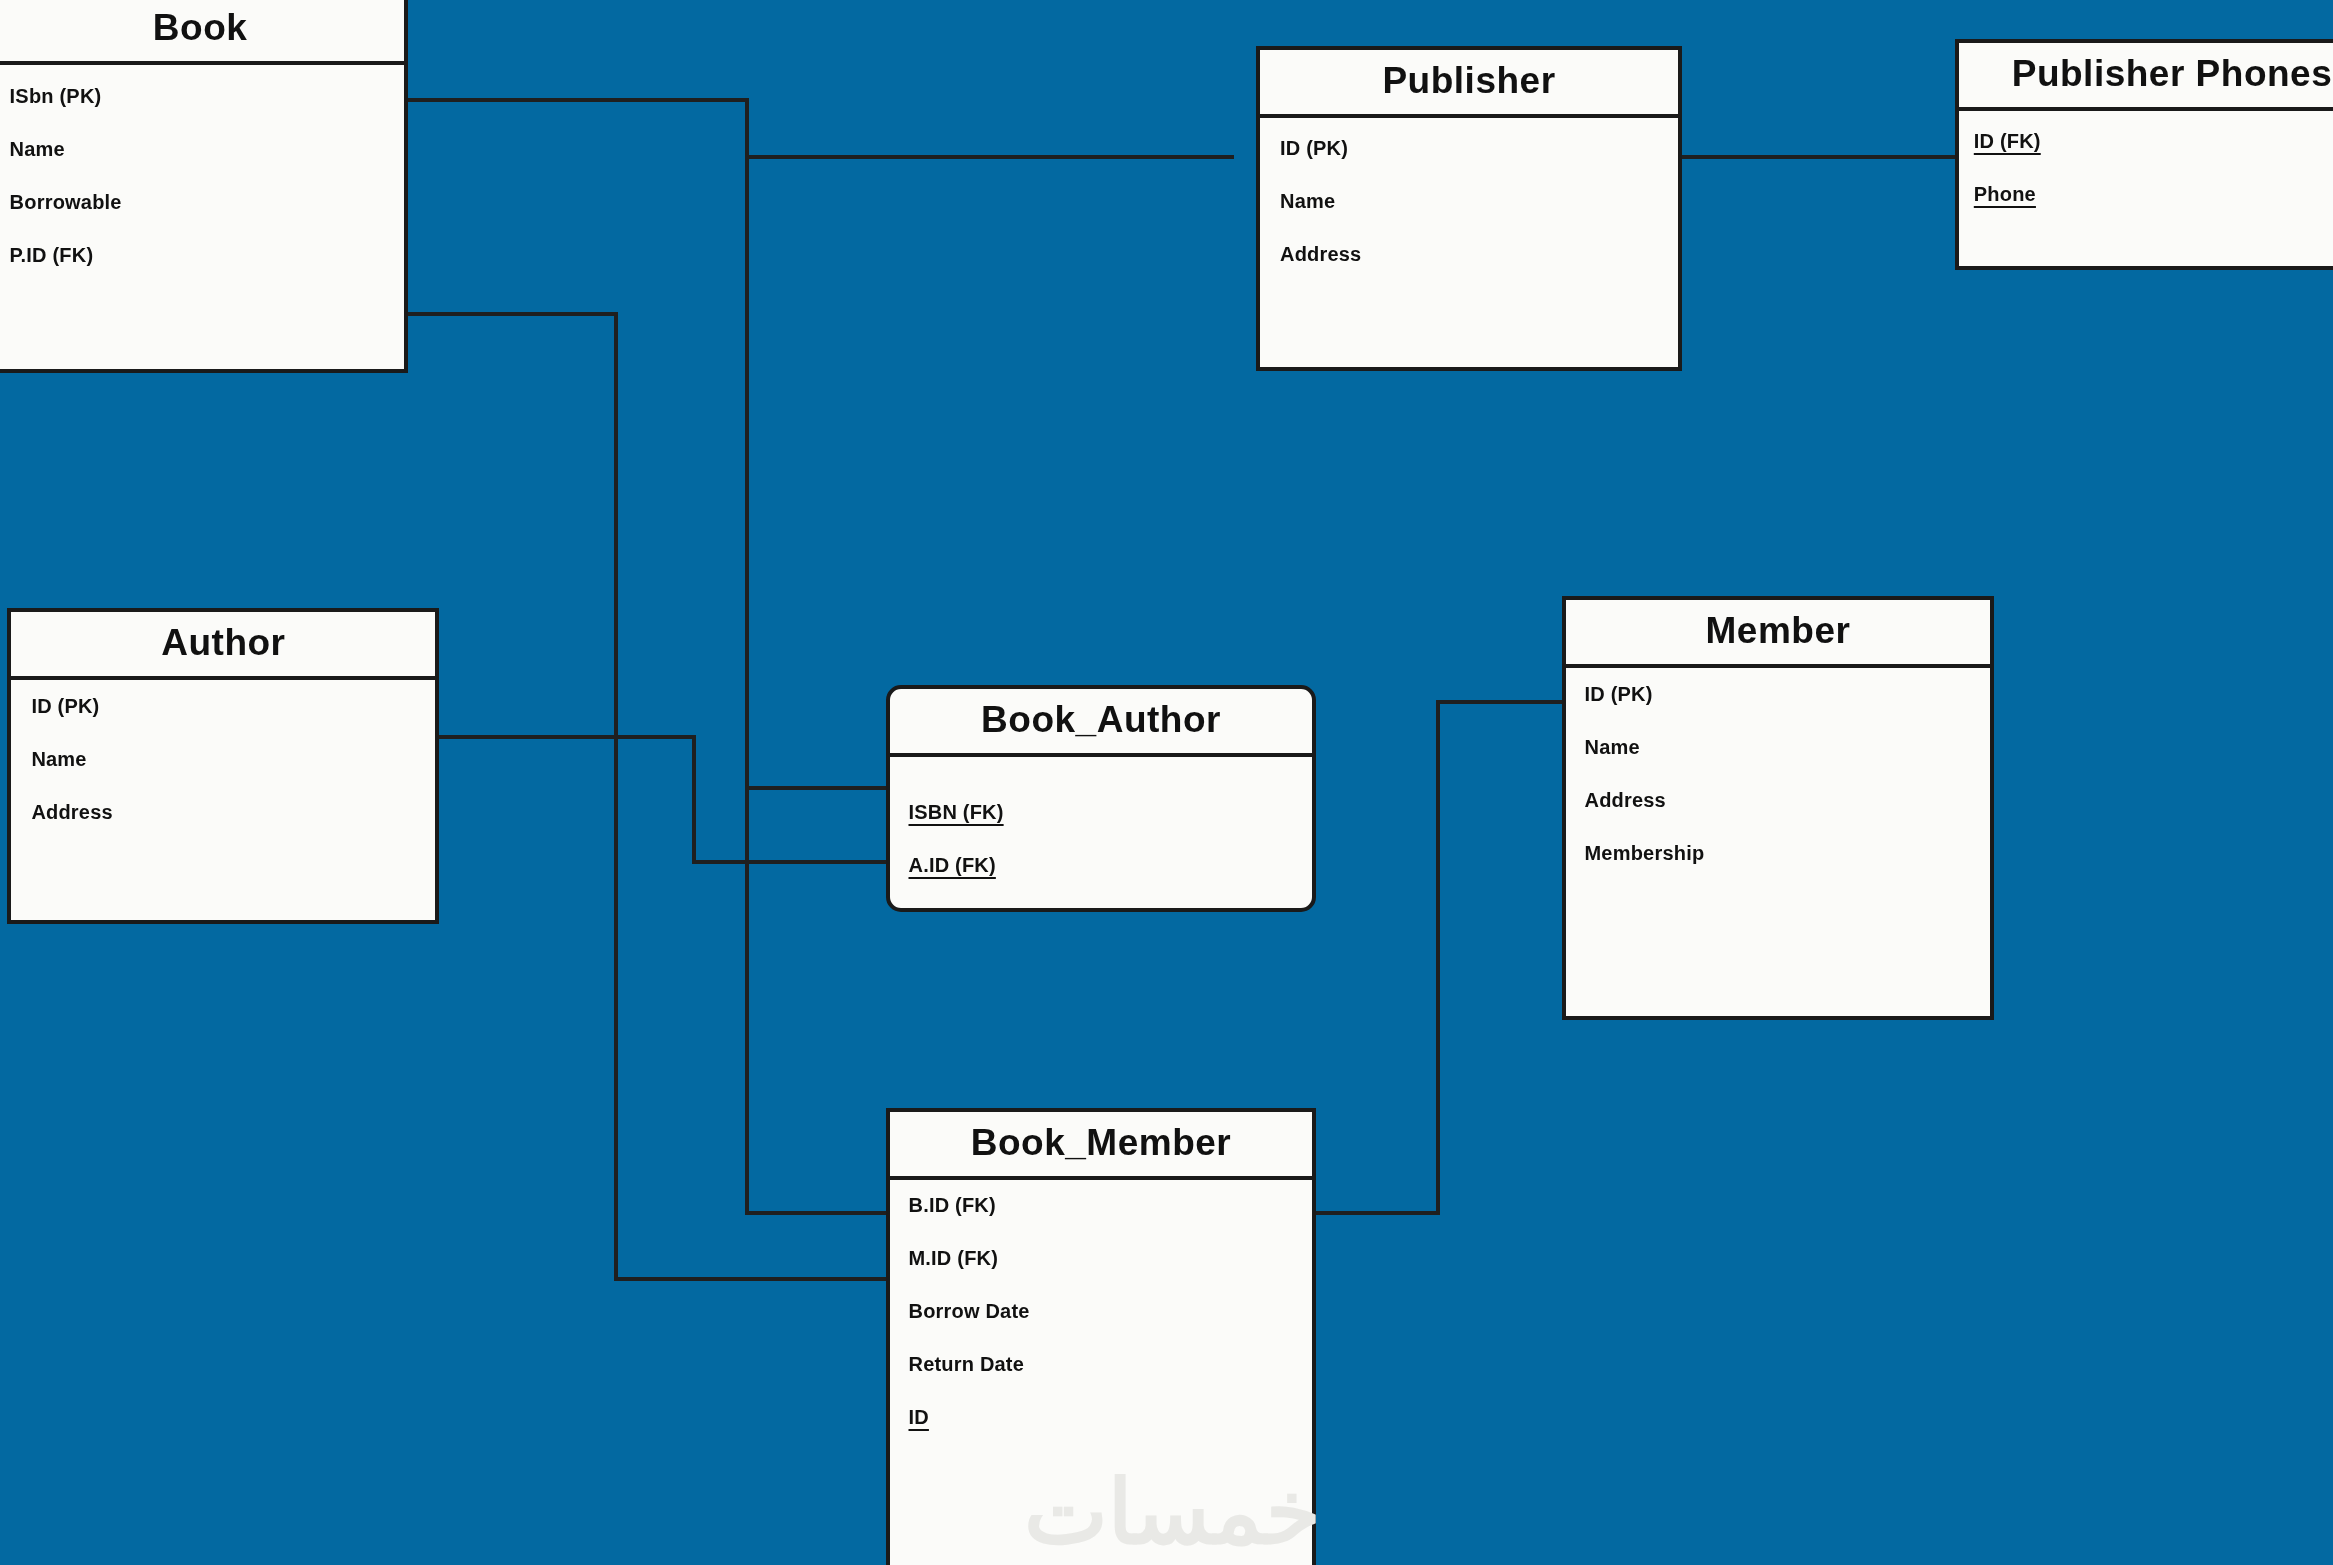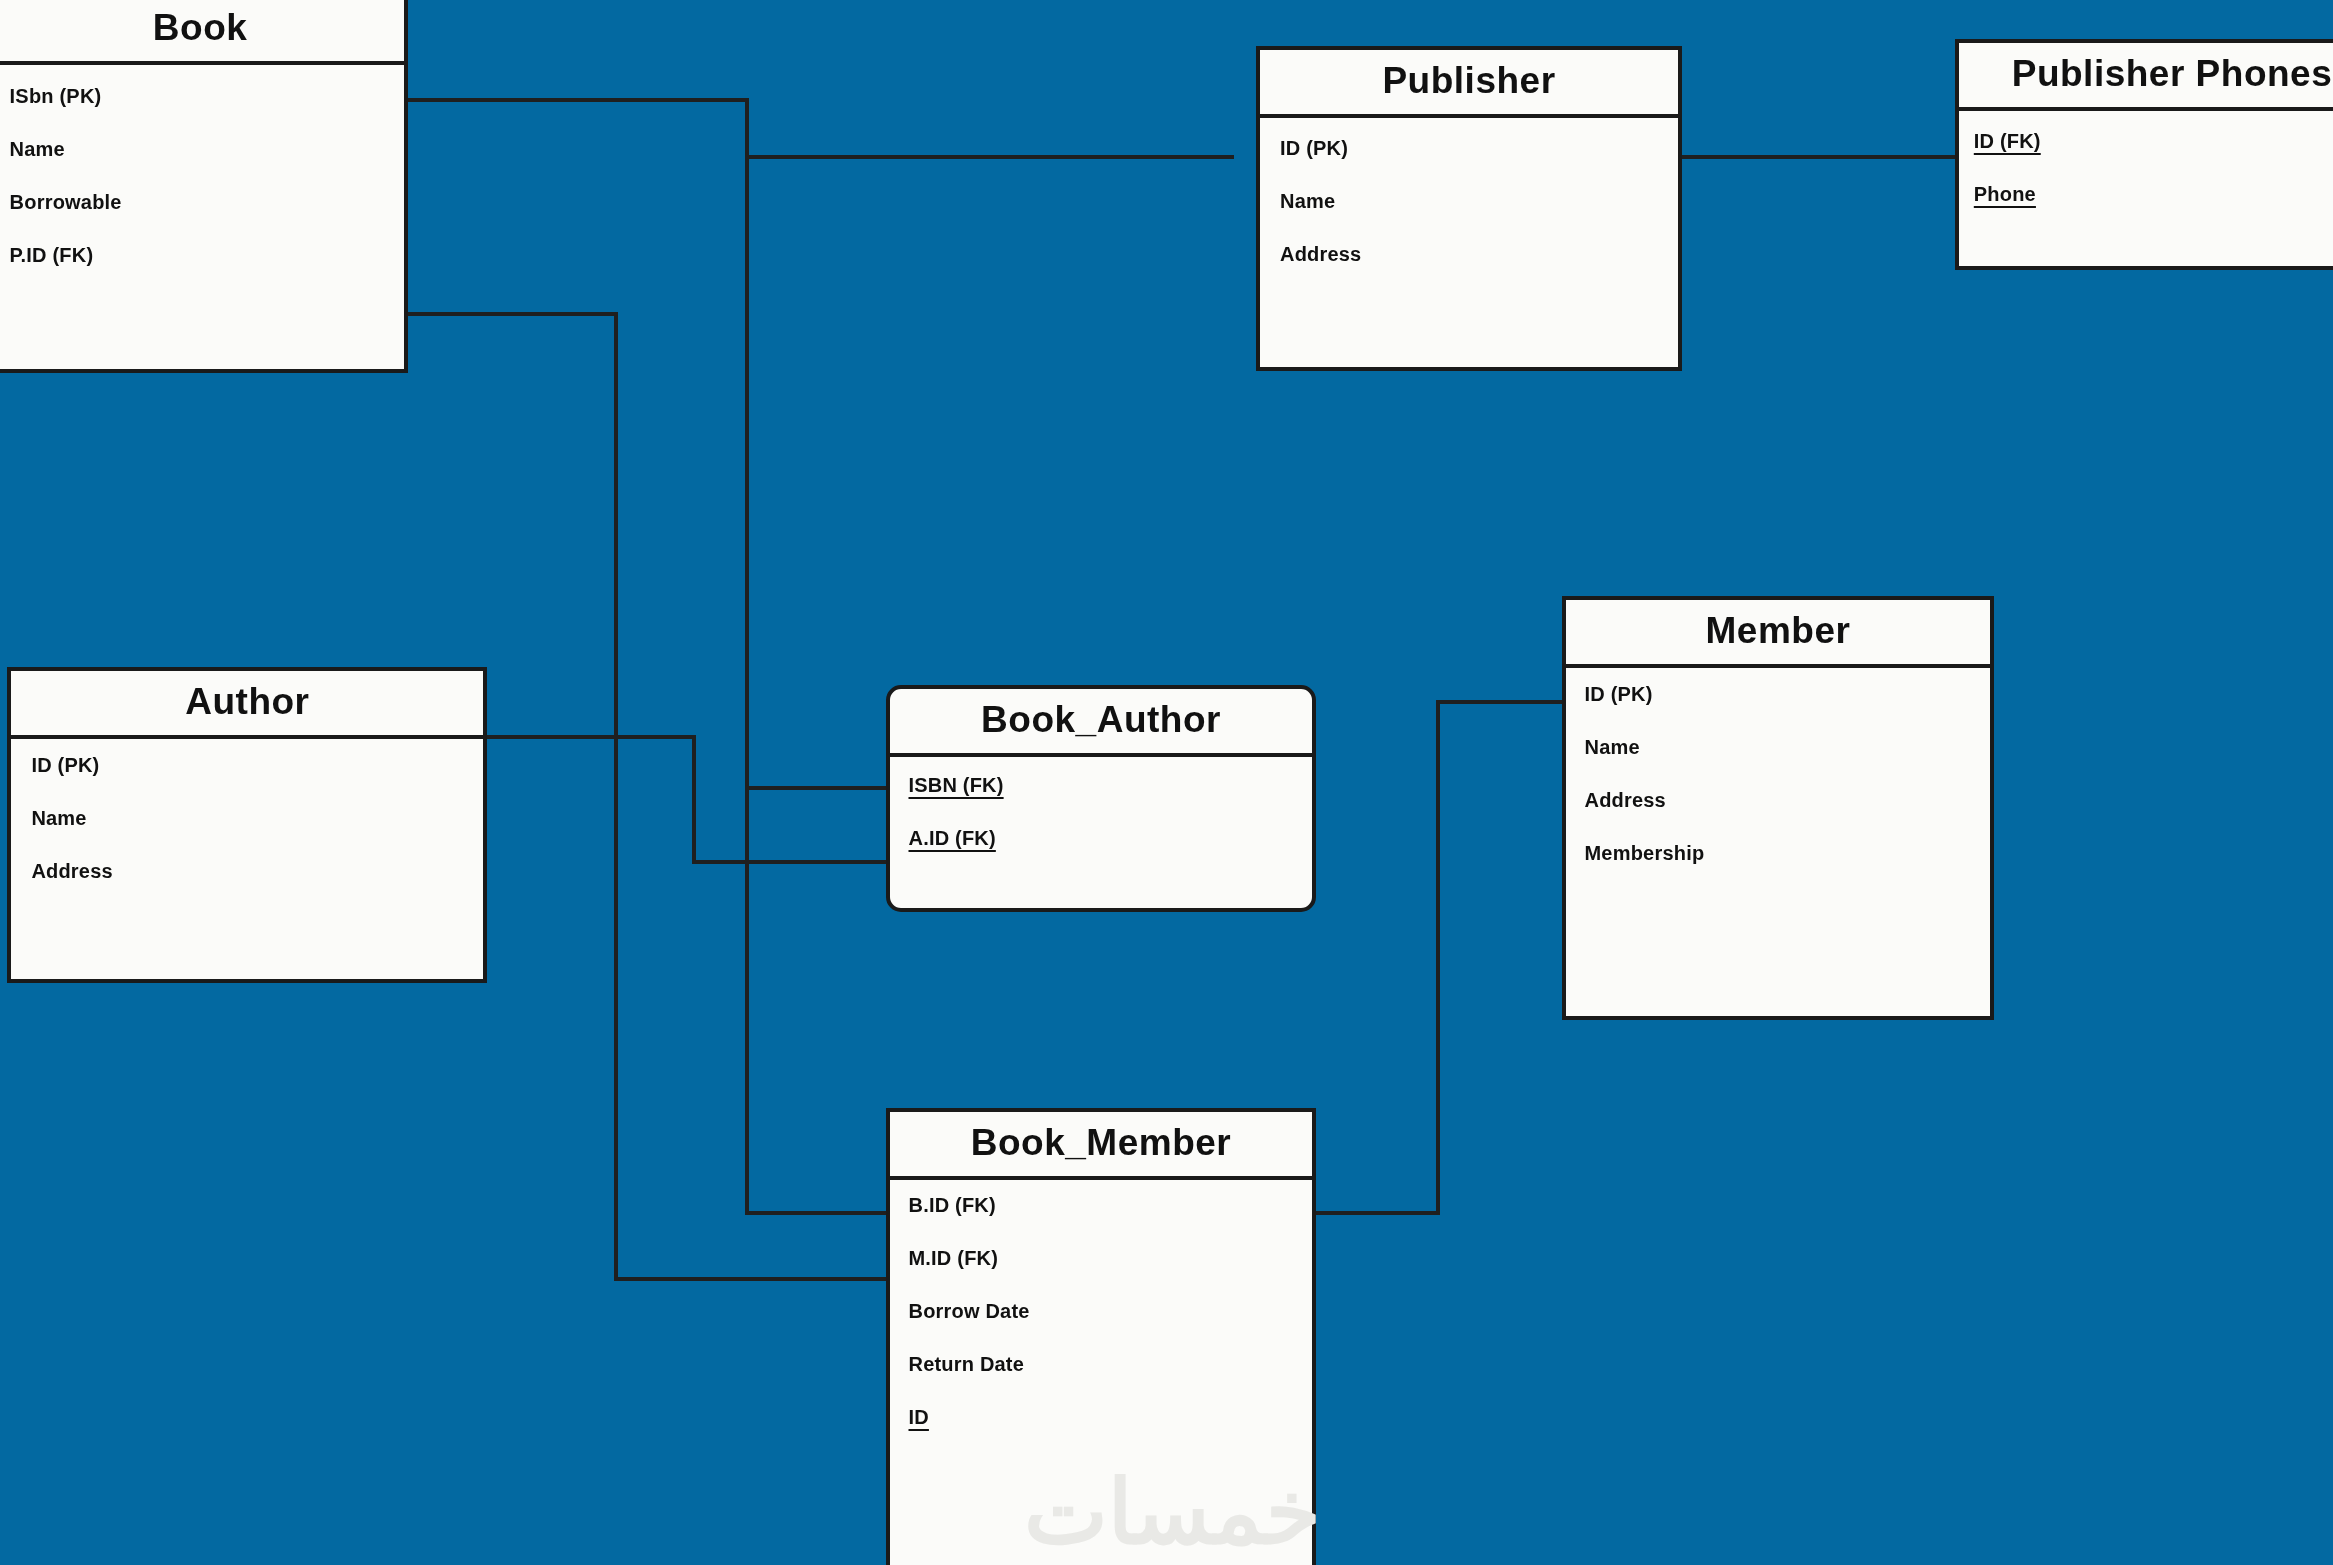--- a/index.html
+++ b/index.html
@@ -127,32 +127,32 @@
   </div>
 
   <div class="entity" style="left:1955px; top:39px; width:434px; height:231px;">
     <div class="entity-title">Publisher Phones</div>
     <div class="attr-list" style="padding-top:18.5px; padding-left:14.8px;">
       <div class="attr key">ID (FK)</div>
       <div class="attr key">Phone</div>
     </div>
   </div>
 
-  <div class="entity" style="left:7.4px; top:667px; width:480px; height:316px;">
+  <div class="entity" style="left:7.4px; top:608px; width:432px; height:316px;">
     <div class="entity-title">Author</div>
     <div class="attr-list" style="padding-top:14.8px; padding-left:20px;">
       <div class="attr">ID (PK)</div>
       <div class="attr">Name</div>
       <div class="attr">Address</div>
     </div>
   </div>
 
   <div class="entity" style="left:886px; top:685px; width:430px; height:227px;border-radius:15px;">
     <div class="entity-title">Book_Author</div>
-    <div class="attr-list" style="padding-top:16.6px; padding-left:18.5px;">
+    <div class="attr-list" style="padding-top:16.6px; padding-left:18.5px;margin-top:27px;">
       <div class="attr key">ISBN (FK)</div>
       <div class="attr key">A.ID (FK)</div>
     </div>
   </div>
 
   <div class="entity" style="left:1562px; top:596px; width:432px; height:424px;">
     <div class="entity-title">Member</div>
     <div class="attr-list" style="padding-top:14.8px; padding-left:18.5px;">
       <div class="attr">ID (PK)</div>
       <div class="attr">Name</div>

